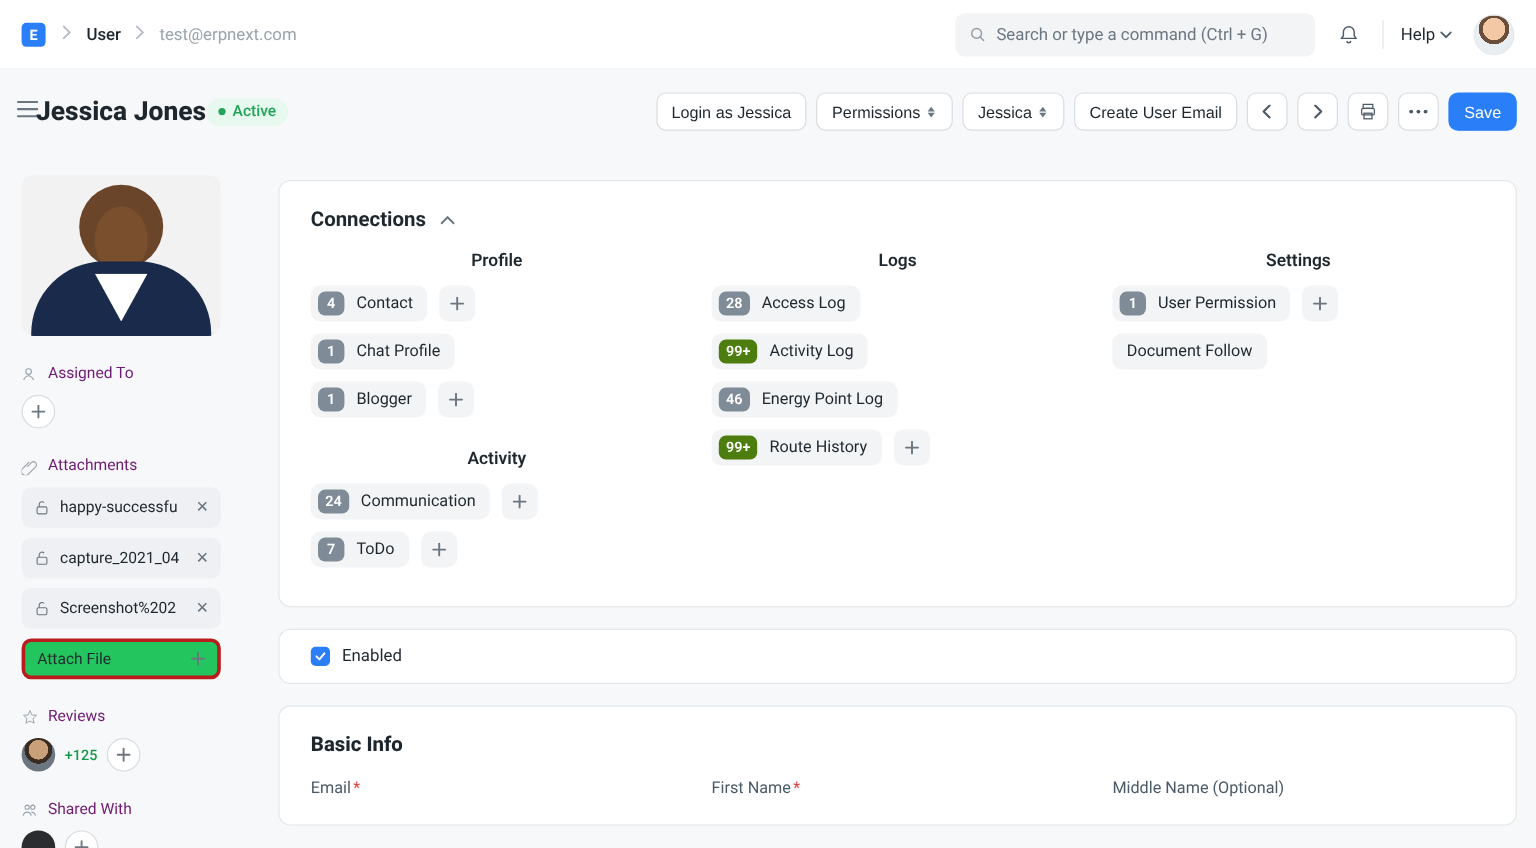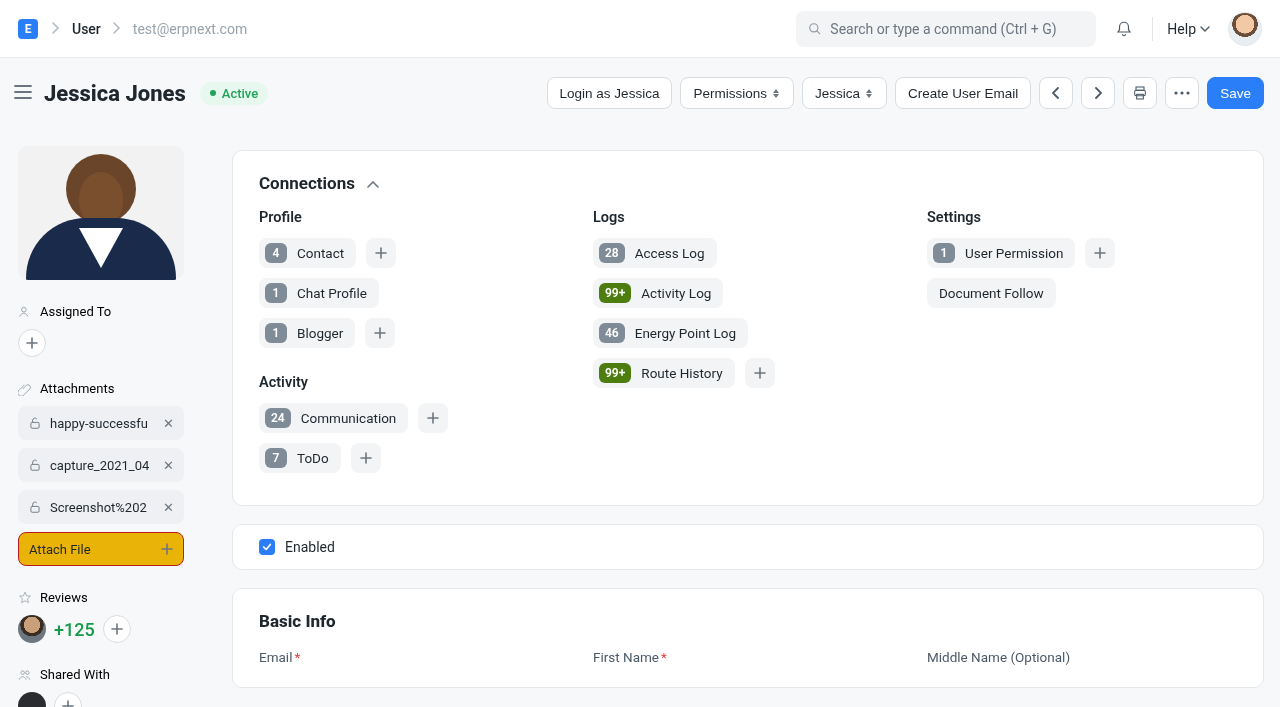--- a/index.html
+++ b/index.html
@@ -33,37 +33,37 @@
 .body-wrap { display: flex; background: #f7f8fa; min-height: calc(100vh - 58px); }
 .sidebar { width: 200px; padding: 18px 0 0 18px; }
 .portrait { width: 166px; height: 134px; border-radius: 10px; background: linear-gradient(180deg, #f2f2f2 0 58%, #f2f2f2 58%); position:relative; overflow:hidden;}
 .portrait .head{position:absolute; left:50%; top:8px; transform:translateX(-50%); width:70px;height:70px;border-radius:50%; background:#6b452a;}
 .portrait .face{position:absolute; left:50%; top:26px; transform:translateX(-50%); width:44px;height:54px;border-radius:50% 50% 46% 46%; background:#7a4f2d;}
 .portrait .neck{position:absolute;left:50%;top:72px;transform:translateX(-50%);width:20px;height:18px;background:#7a4f2d;}
 .portrait .shirt{position:absolute;left:50%;bottom:-18px;transform:translateX(-50%);width:150px;height:80px;background:#1a2a4a;border-radius:60px 60px 0 0;}
 .portrait .collar{position:absolute;left:50%;bottom:12px;transform:translateX(-50%);width:44px;height:40px;background:#fff;clip-path:polygon(50% 100%,0 0,100% 0);}
 
 .side-section { margin-top: 24px; }
-.side-head { display: flex; align-items: center; gap: 8px; color: #000000; font-size: 13px; margin-bottom: 10px; }
+.side-head { display: flex; align-items: center; gap: 8px; color: #701a75; font-size: 13px; margin-bottom: 10px; }
 .plusbtn { width: 28px; height: 28px; border-radius: 50%; border: 1px solid #d8dde2; background:#fff; display:flex; align-items:center; justify-content:center; color:#6c7680; cursor:pointer;}
 .attachment-row { display:flex; align-items:center; gap:8px; height:34px; padding:0 10px; background:#eef0f3; border-radius:8px; margin-bottom:8px; font-size:13px; color:#1f272e; width:166px; overflow:hidden;}
 .attachment-row .label{flex:1; white-space:nowrap; overflow:hidden;}
 .attachment-row .x{color:#6c7680; cursor:pointer;}
-.attach-file { width:166px; height:34px; border:1px solid #b91c1c; border-radius:8px; background:#eab308; display:flex; align-items:center; padding:0 10px; justify-content:space-between; font-size:13px; cursor:pointer;}
+.attach-file { width:166px; height:34px; border:3px solid #b91c1c; border-radius:8px; background:#22c55e; display:flex; align-items:center; padding:0 10px; justify-content:space-between; font-size:13px; cursor:pointer;}
 .mini-avatar { width:28px;height:28px;border-radius:50%; background:#2a2c2f; }
 .mini-avatar.photo{ background: radial-gradient(circle at 50% 35%, #caa07a 0 35%, #3a2c20 36% 50%, #6c7680 51% 100%); }
 .reviews-row, .shared-row { display:flex; align-items:center; gap:8px;}
-.review-count{ color:#169a4a; font-size:18px; font-weight:500;}
+.review-count{ color:#169a4a; font-size:12px; font-weight:500;}
 
 .main { flex:1; padding: 0 16px 40px 32px; }
 .card { background:#fff; border:1px solid #e4e8eb; border-radius:10px; padding:22px 26px; margin-top:18px; }
 .card.first { margin-top: 22px; }
 .section-title { font-size:17px; font-weight:700; display:flex; align-items:center; gap:12px;}
 .section-title .chev { color:#6c7680; }
-.conn-cols { display:grid; grid-template-columns: 1fr 1fr 1fr; gap: 4px 24px; margin-top:16px;}
+.conn-cols { display:grid; grid-template-columns: 1fr 1fr 1fr; gap: 4px 24px; margin-top:16px;text-align:center;}
 .conn-group h4{ font-size:14.5px; font-weight:600; color:#1f272e; margin-bottom:12px;}
 .conn-row { display:flex; align-items:center; gap:10px; margin-bottom:10px;}
 .pill { display:inline-flex; align-items:center; gap:10px; height:30px; padding:0 12px 0 6px; background:#f2f4f6; border-radius:8px; cursor:pointer;}
 .pill.nobadge { padding-left:12px; }
 .pill .count { min-width:22px; height:20px; padding:0 6px; border-radius:6px; background:#7f8b97; color:#fff; font-size:12px; font-weight:600; display:flex; align-items:center; justify-content:center;}
 .pill .count.dark{ background:#4d7c0f;}
 .pill .lbl{ font-size:13.5px; }
 .addbtn { width:30px;height:30px;border-radius:8px;background:#f2f4f6;display:flex;align-items:center;justify-content:center;color:#6c7680;cursor:pointer;}
 
 .enabled-card{ padding:14px 26px; display:flex; align-items:center; gap:10px;}
@@ -218,21 +218,21 @@
           <svg width="12" height="12" viewBox="0 0 12 12">
               <path d="M6 1v10M1 6h10" stroke="#6c7680" stroke-width="1.6" stroke-linecap="round"></path>
             </svg>
         </div>
       </div>
     </div>
   </div>
 
   <div class="main">
 
-    <div style="display:flex;align-items:center;gap:14px;height:70px;">
+    <div style="display:flex;align-items:center;height:70px;">
       <div class="menu-icon" style="margin-left:-218px;">
         <svg width="18" height="14" viewBox="0 0 18 14">
             <path d="M1 1h16M1 7h16M1 13h16" stroke="#6c7680" stroke-width="1.8" stroke-linecap="round"></path>
           </svg>
       </div>
       <div class="page-title" style="margin-left:0;">Jessica Jones</div>
       <span class="badge-active">
           <span>Active</span>
         </span>
       <div class="toolbar">

